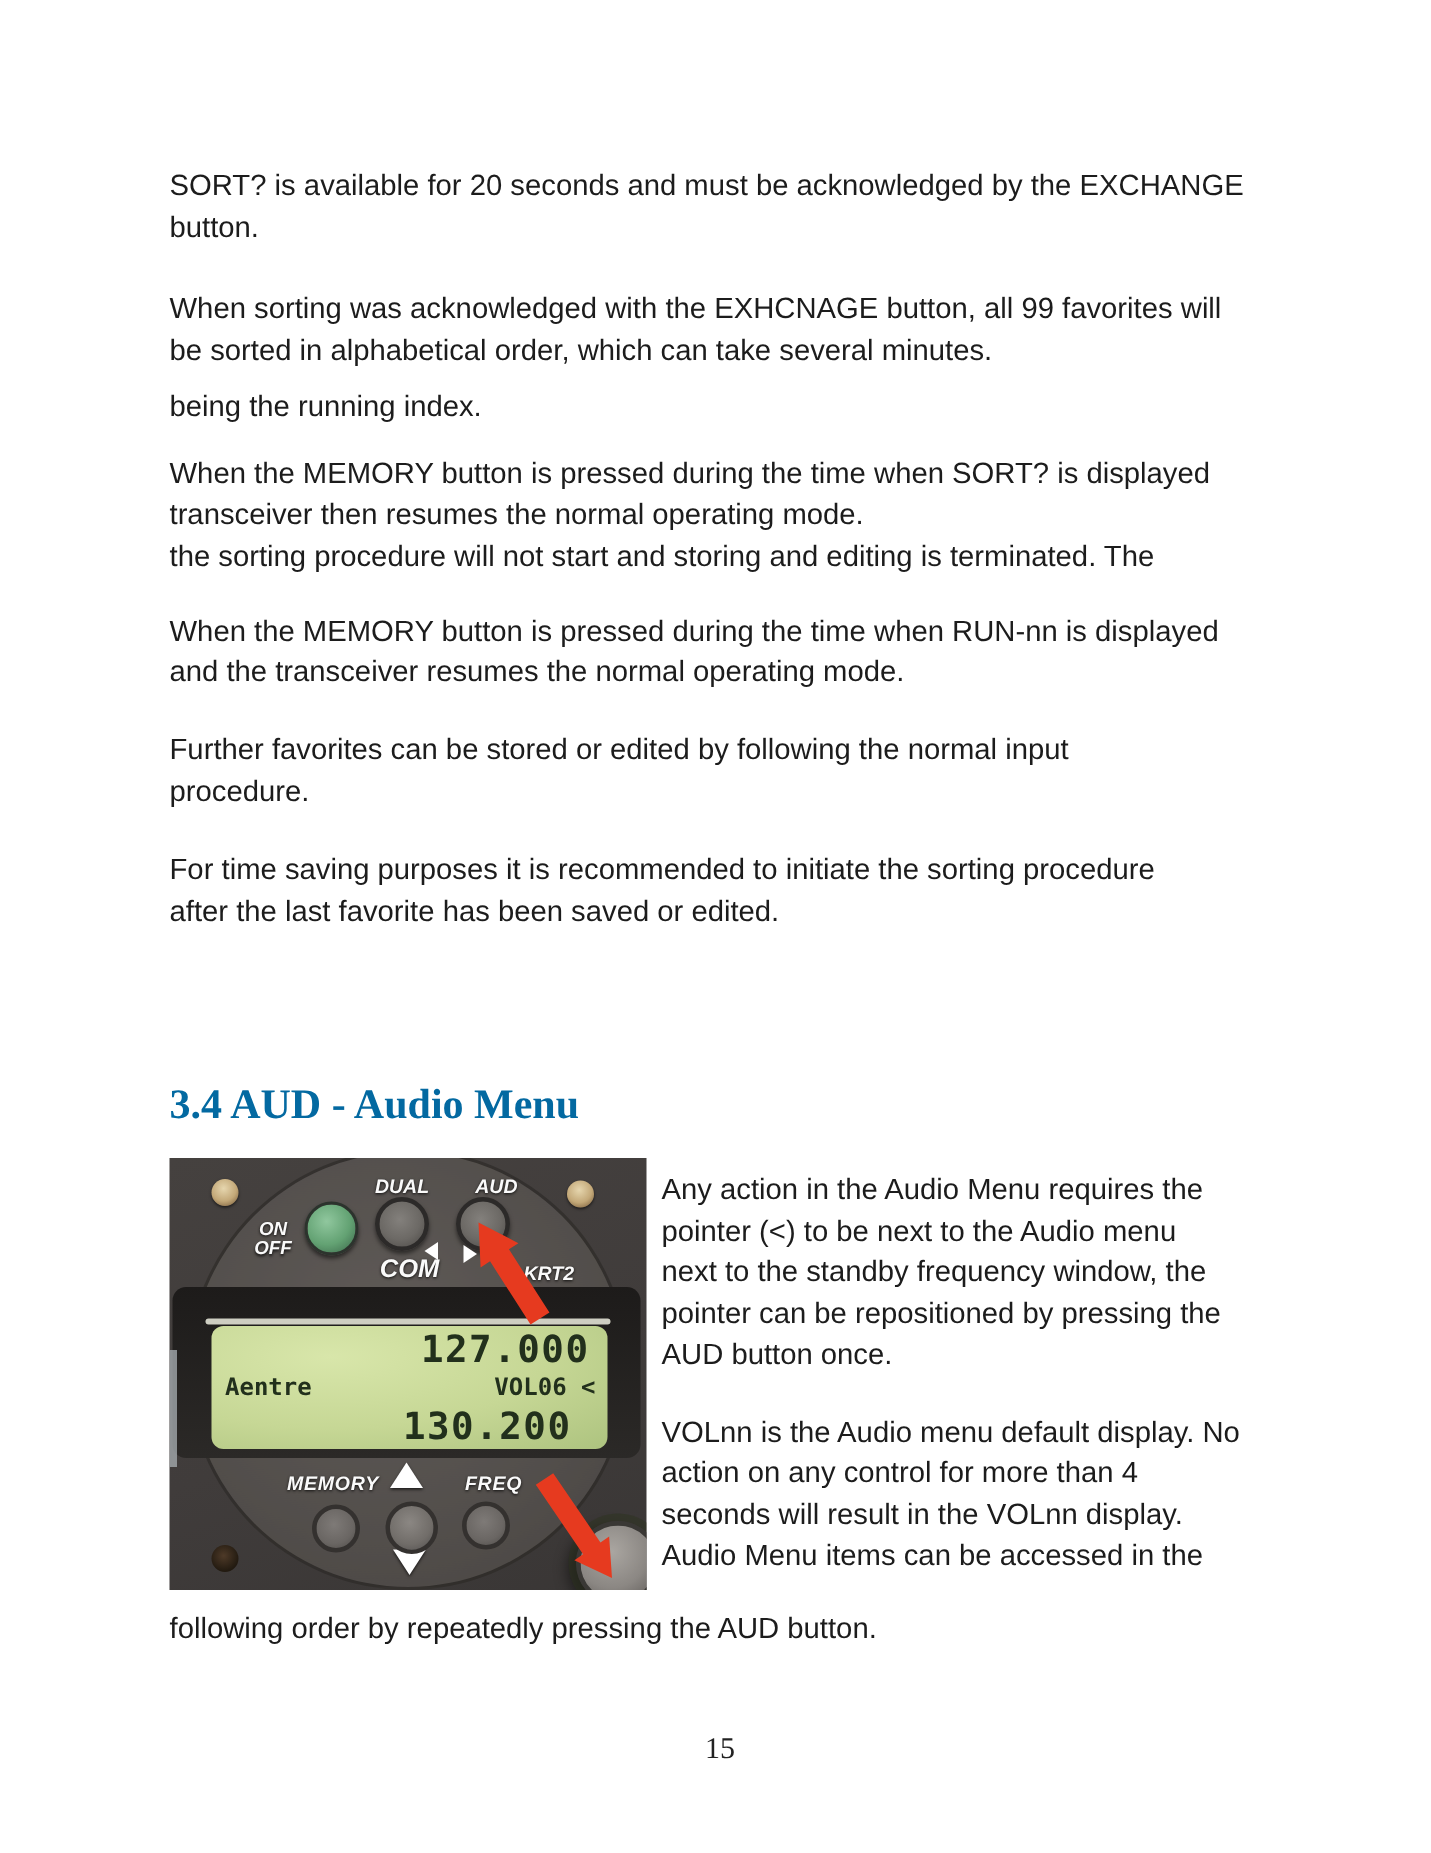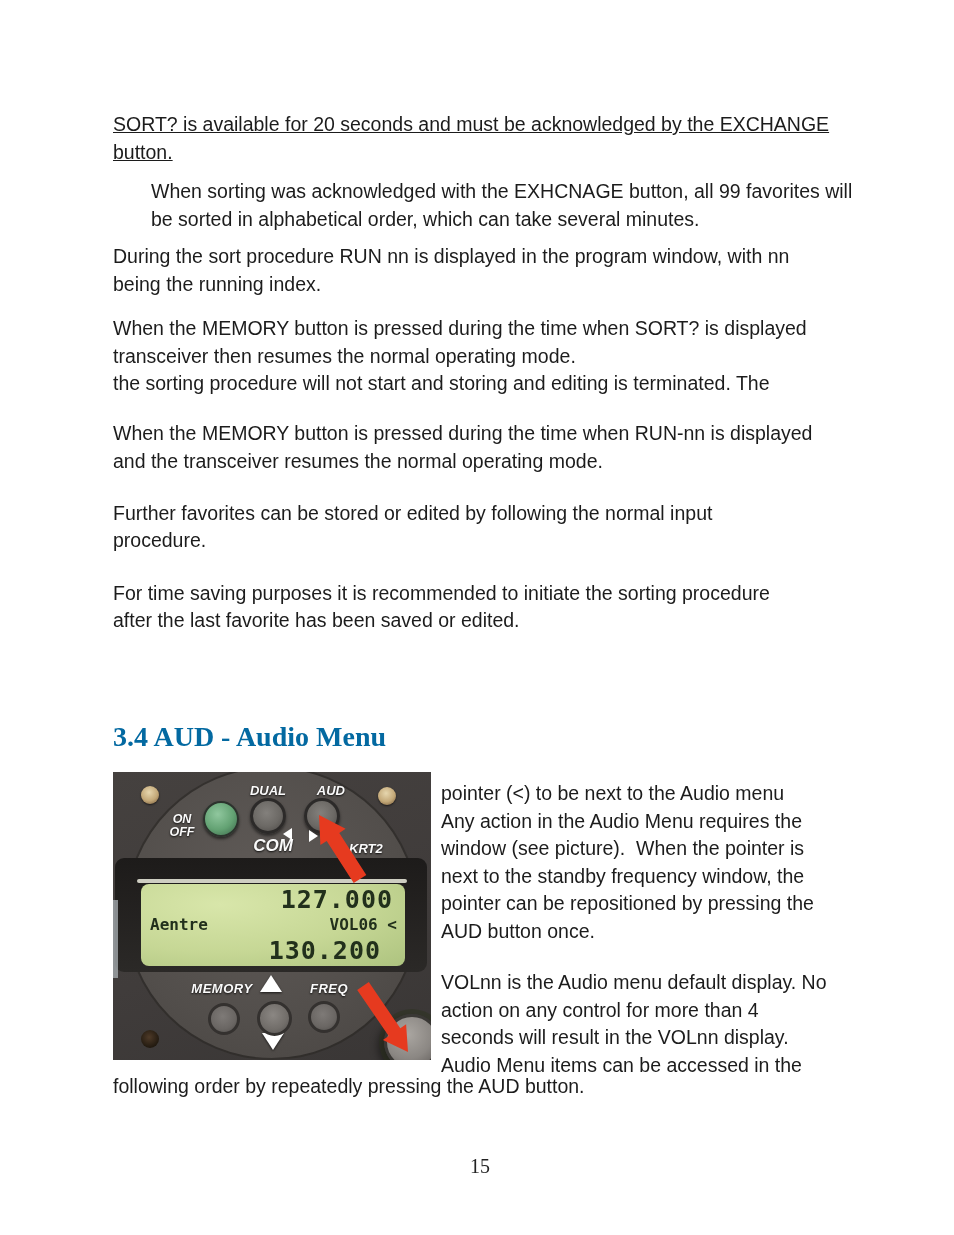--- a/index.html
+++ b/index.html
@@ -14,22 +14,22 @@
     overflow:hidden;
   }
   .textblock { position:absolute; }
   .para { margin:0; }
   .line {
     white-space:pre;
     font-size:19.5px;
     line-height:27.5px;
   }
   #main-text { left:113px; top:111px; width:738px; }
-  .mb27 { margin-bottom:12px;text-decoration:underline; }
-  .mb10 { margin-bottom:10px;margin-left:38px; }
+  .mb27 { margin-bottom:27px; }
+  .mb10 { margin-bottom:10px; }
   .mb17 { margin-bottom:17px; }
   .mb22 { margin-bottom:22.5px; }
   .mb24 { margin-bottom:24.5px; }
   .mb25 { margin-bottom:25px; }
 
   #section-heading {
     position:absolute; left:113px; top:721px;
     font-family:"Liberation Serif", serif;
     font-weight:bold; font-size:28px; line-height:32px;
     color:#0369a1;
@@ -151,21 +151,20 @@
   <div id="main-text" class="textblock">
     <div class="para mb27">
       <div class="line">SORT? is available for 20 seconds and must be acknowledged by the EXCHANGE</div>
       <div class="line">button.</div>
     </div>
     <div class="para mb10">
       <div class="line">When sorting was acknowledged with the EXHCNAGE button, all 99 favorites will</div>
       <div class="line">be sorted in alphabetical order, which can take several minutes.</div>
     </div>
     <div class="para mb17">
-      <div class="line">During the sort procedure RUN nn is displayed in the program window, with nn</div>
       <div class="line">being the running index.</div>
     </div>
     <div class="para mb22">
       <div class="line">When the MEMORY button is pressed during the time when SORT? is displayed</div>
       <div class="line">transceiver then resumes the normal operating mode.</div>
       <div class="line">the sorting procedure will not start and storing and editing is terminated. The</div>
     </div>
     <div class="para mb24">
       <div class="line">When the MEMORY button is pressed during the time when RUN-nn is displayed</div>
       <div class="line">and the transceiver resumes the normal operating mode.</div>
@@ -223,23 +222,22 @@
     <div class="abs" id="tuning-knob"></div>
 
     <svg id="arrow-overlay" viewBox="0 0 318 288" xmlns="http://www.w3.org/2000/svg">
       <polygon points="206,43 232.6,56.8 226.3,60.9 253.3,103 240.7,111 213.7,68.9 207.4,73" fill="#e63a1f"></polygon>
       <polygon points="295,280 293.1,252.3 287.3,256.3 255.8,210.1 244.2,217.9 275.7,264.1 269.9,268.1" fill="#e63a1f"></polygon>
     </svg>
   </div>
 
   <div id="side-text" class="textblock">
     <div class="para" id="side-para-a">
+      <div class="line">Any action in the Audio Menu requires the</div>
       <div class="line">pointer (&lt;) to be next to the Audio menu</div>
-      <div class="line">Any action in the Audio Menu requires the</div>
-      <div class="line">window (see picture).  When the pointer is</div>
       <div class="line">next to the standby frequency window, the</div>
       <div class="line">pointer can be repositioned by pressing the</div>
       <div class="line">AUD button once.</div>
     </div>
     <div class="para" id="side-para-b">
       <div class="line">VOLnn is the Audio menu default display. No</div>
       <div class="line">action on any control for more than 4</div>
       <div class="line">seconds will result in the VOLnn display.</div>
       <div class="line">Audio Menu items can be accessed in the</div>
     </div>

